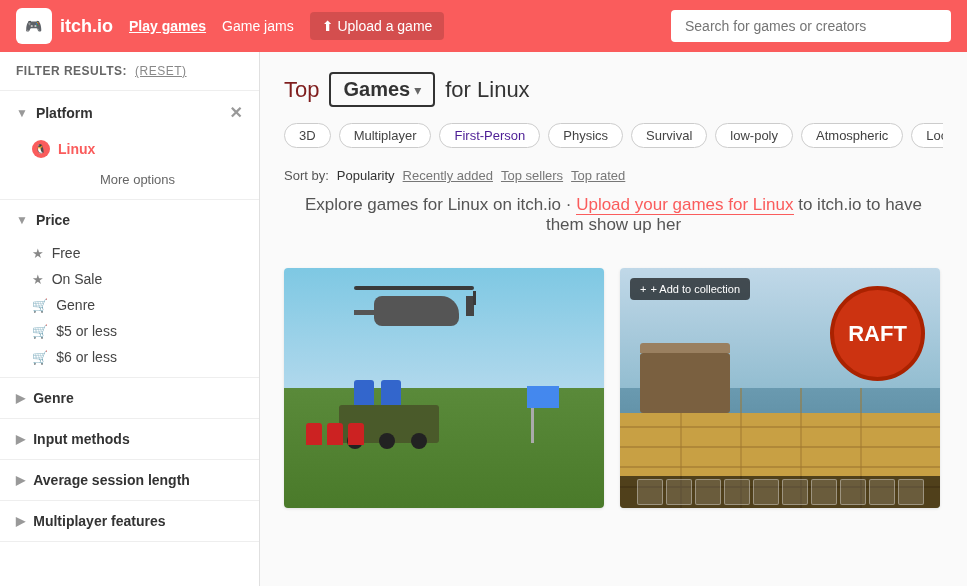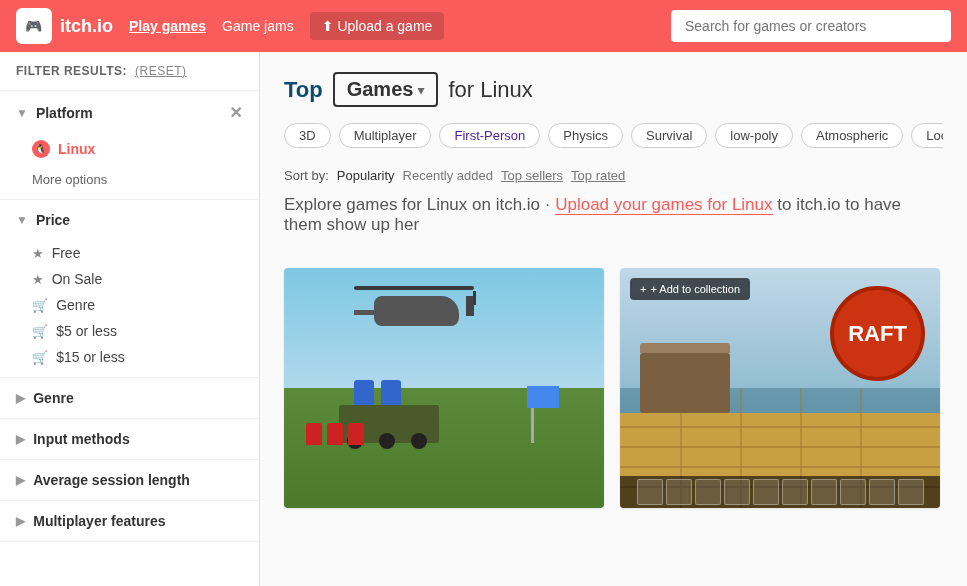--- a/index.html
+++ b/index.html
@@ -3,20 +3,21 @@
   <meta charset="utf-8">
   <style>
     * { box-sizing: border-box; margin: 0; padding: 0; }
     body { font-family: -apple-system, BlinkMacSystemFont, 'Segoe UI', sans-serif; font-size: 14px; background: #f5f5f5; }
 
     
     .layout {
       display: flex;
       height: calc(586px - 52px);
       overflow: hidden;
+      text-align: center;
     }
   </style>
 </head>
 <body>
 
 <header style="background:#fa5c5c; display:flex; align-items:center; padding:0 16px; height:52px; gap:16px;">
   <a href="#" style="display:flex;align-items:center;gap:8px;text-decoration:none;color:white;">
     <div style="background:white;color:#fa5c5c;border-radius:6px;width:36px;height:36px;display:flex;align-items:center;justify-content:center;font-weight:900;font-size:14px;">🎮</div>
     <span style="font-size:18px;font-weight:bold;color:white;">itch.io</span>
   </a>
@@ -68,21 +69,21 @@
       <div style="display:flex;align-items:center;padding:5px 16px 5px 32px;gap:8px;cursor:pointer;color:#444;">
         <span style="color:#888;font-size:13px;">🛒</span>
         <span>Genre</span>
       </div>
       <div style="display:flex;align-items:center;padding:5px 16px 5px 32px;gap:8px;cursor:pointer;color:#444;">
         <span style="color:#888;font-size:13px;">🛒</span>
         <span>$5 or less</span>
       </div>
       <div style="display:flex;align-items:center;padding:5px 16px 12px 32px;gap:8px;cursor:pointer;color:#444;">
         <span style="color:#888;font-size:13px;">🛒</span>
-        <span>$15 or less</span>
+        <span>$6 or less</span>
       </div>
     </div>
 
     <div style="display:flex;align-items:center;padding:12px 16px;cursor:pointer;font-weight:600;color:#333;font-size:14px;border-bottom:1px solid #eee;gap:8px;">
       <span style="color:#999;font-size:12px;">▶</span>
       <span>Genre</span>
     </div>
 
     <div style="display:flex;align-items:center;padding:12px 16px;cursor:pointer;font-weight:600;color:#333;font-size:14px;border-bottom:1px solid #eee;gap:8px;">
       <span style="color:#999;font-size:12px;">▶</span>
@@ -96,21 +97,21 @@
 
     <div style="display:flex;align-items:center;padding:12px 16px;cursor:pointer;font-weight:600;color:#333;font-size:14px;border-bottom:1px solid #eee;gap:8px;">
       <span style="color:#999;font-size:12px;">▶</span>
       <span>Multiplayer features</span>
     </div>
   </aside>
 
   <main style="flex:1;background:#fafafa;overflow-y:auto;padding:20px 24px;">
 
     <div style="display:flex;align-items:center;gap:10px;margin-bottom:16px;flex-wrap:wrap;">
-      <span style="font-size:22px;font-weight:700;color:#0c4a6e;">Top</span>
+      <span style="font-size:22px;font-weight:400;color:#7f1d1d;">Top</span>
       <div style="display:flex;align-items:center;gap:4px;border:2px solid #333;border-radius:4px;padding:4px 12px;cursor:pointer;">
         <span style="font-size:20px;font-weight:600;color:#333;">Games</span>
         <span style="font-size:14px;color:#666;">▾</span>
       </div>
       <span style="font-size:22px;color:#333;">for Linux</span>
     </div>
 
     <div style="display:flex;gap:8px;flex-wrap:nowrap;overflow-x:auto;margin-bottom:16px;padding-bottom:4px;">
       <span style="border:1px solid #ccc;border-radius:20px;padding:4px 14px;font-size:13px;color:#444;white-space:nowrap;cursor:pointer;background:white;">3D</span>
       <span style="border:1px solid #ccc;border-radius:20px;padding:4px 14px;font-size:13px;color:#444;white-space:nowrap;cursor:pointer;background:white;">Multiplayer</span>
@@ -118,21 +119,21 @@
       <span style="border:1px solid #ccc;border-radius:20px;padding:4px 14px;font-size:13px;color:#444;white-space:nowrap;cursor:pointer;background:white;">Physics</span>
       <span style="border:1px solid #ccc;border-radius:20px;padding:4px 14px;font-size:13px;color:#444;white-space:nowrap;cursor:pointer;background:white;">Survival</span>
       <span style="border:1px solid #ccc;border-radius:20px;padding:4px 14px;font-size:13px;color:#444;white-space:nowrap;cursor:pointer;background:white;">low-poly</span>
       <span style="border:1px solid #ccc;border-radius:20px;padding:4px 14px;font-size:13px;color:#404040;white-space:nowrap;cursor:pointer;background:white;">Atmospheric</span>
       <span style="border:1px solid #ccc;border-radius:20px;padding:4px 14px;font-size:13px;color:#444;white-space:nowrap;cursor:pointer;background:white;">Local</span>
     </div>
 
     <div style="display:flex;align-items:center;gap:8px;margin-bottom:12px;font-size:13px;color:#555;">
       <span style="color:#555;">Sort by:</span>
       <span style="font-weight:400;color:#333;cursor:pointer;">Popularity</span>
-      <span style="color:#777;cursor:pointer;">Recently added</span>
+      <span style="color:#777;text-decoration:underline;cursor:pointer;">Recently added</span>
       <span style="color:#777;text-decoration:underline;cursor:pointer;">Top sellers</span>
       <span style="color:#777;text-decoration:underline;cursor:pointer;">Top rated</span>
     </div>
 
     <div style="font-size:17px;color:#555;margin-bottom:33px;">
       <span>Explore games for Linux on itch.io · </span><a href="#" style="color:#fa5c5c;text-decoration:none;border-bottom:1px solid #fa5c5c;">Upload your games for Linux</a><span> to itch.io to have them show up her</span>
     </div>
 
     <div style="display:flex;gap:16px;flex-wrap:nowrap;">
 

